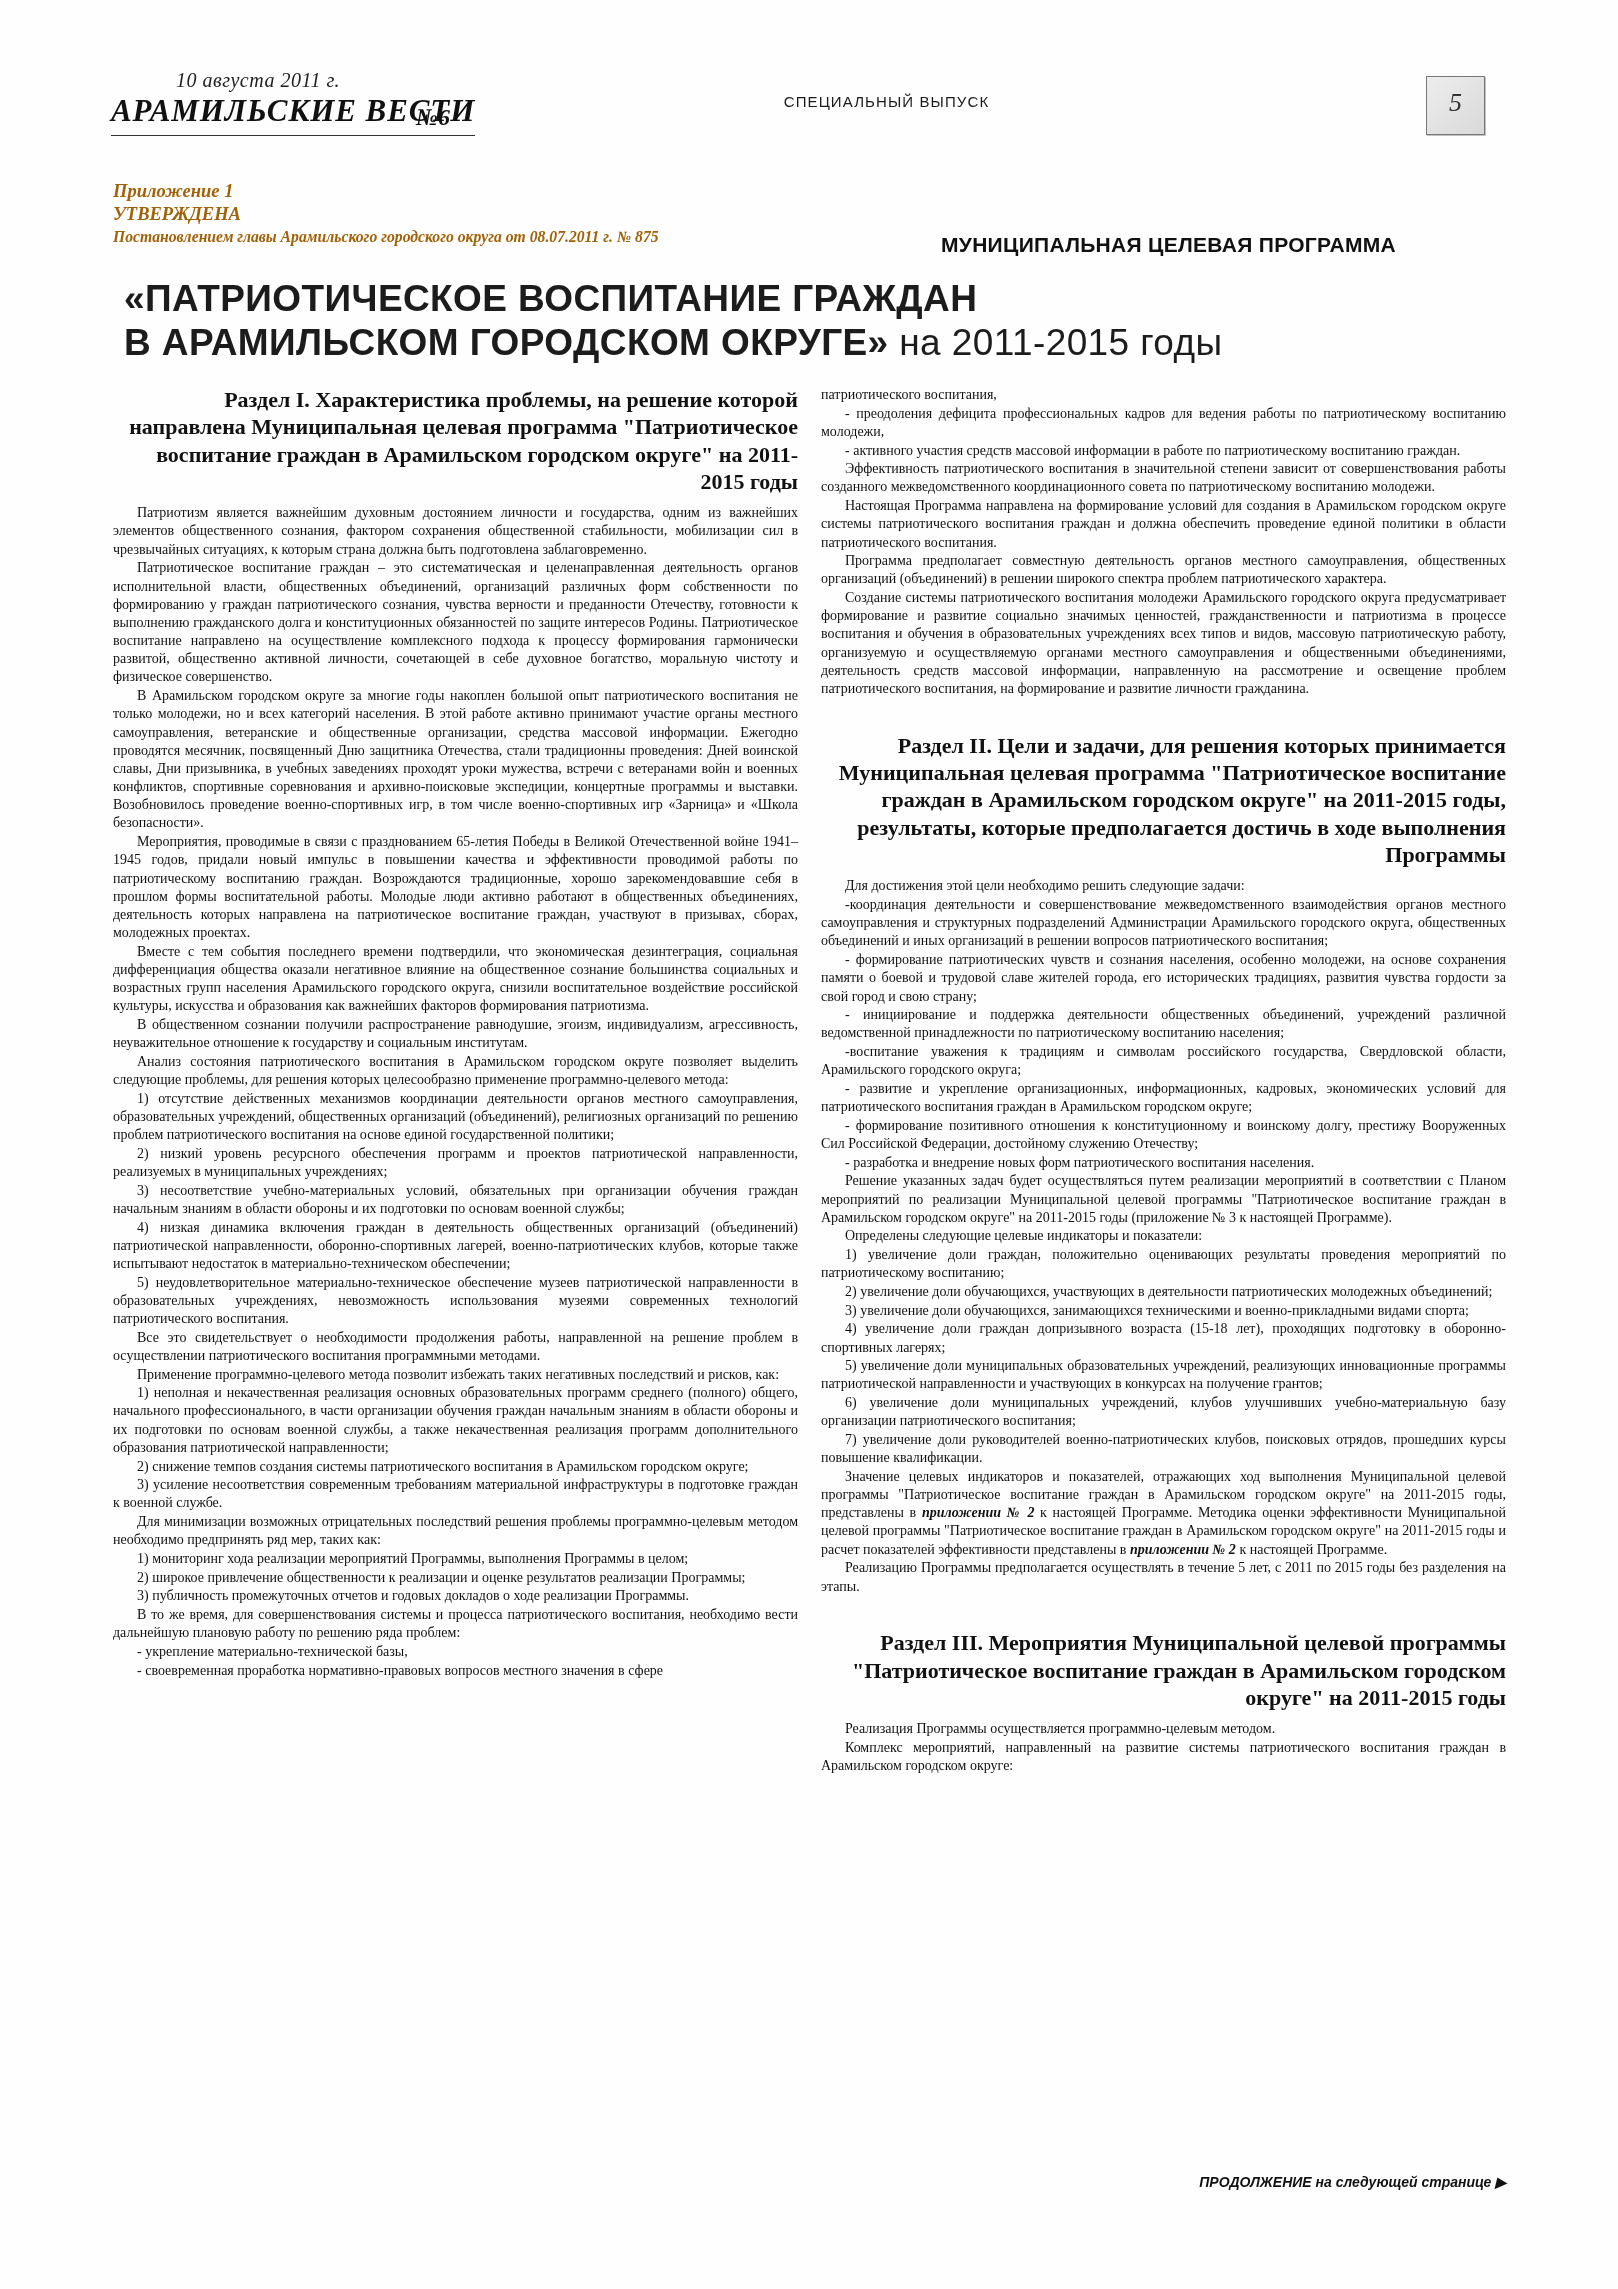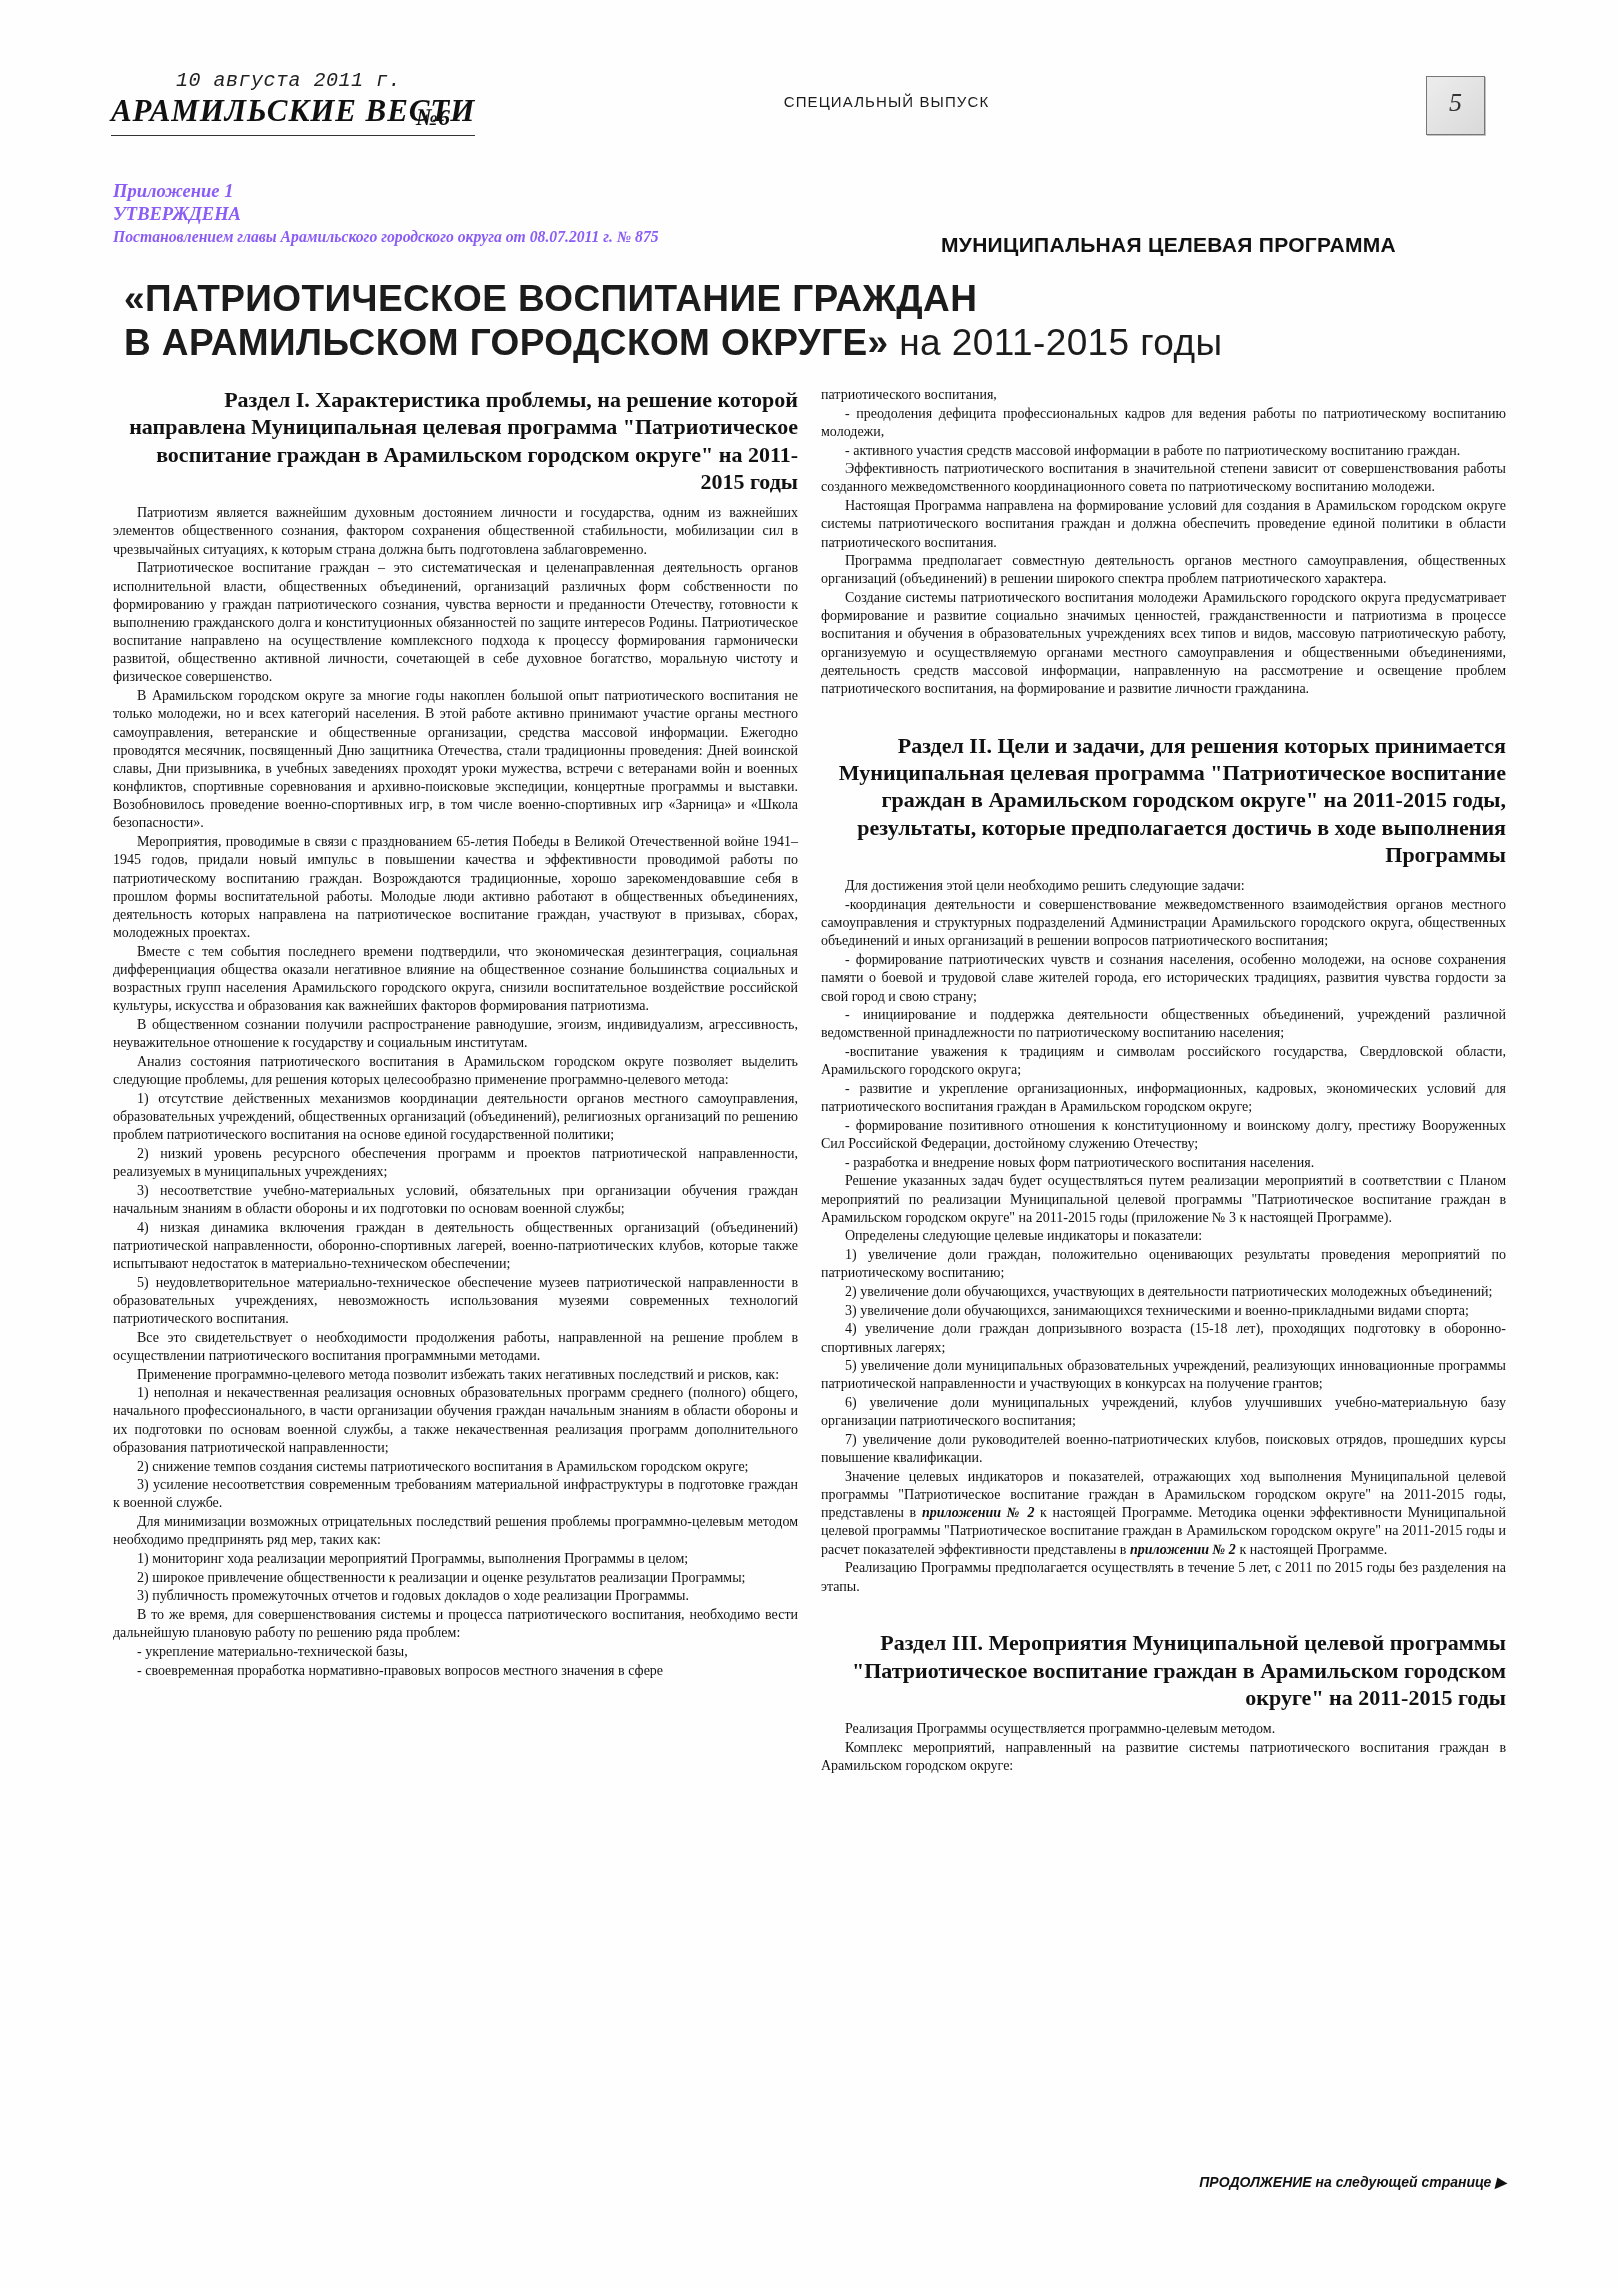--- a/index.html
+++ b/index.html
@@ -28,21 +28,21 @@
     position: absolute;
     left: 111px;
     top: 76px;
     width: 1412px;
     height: 65px;
   }
   .mh-date {
     position: absolute;
     left: 65px;
     top: -7.4px;
-    font-family: Liberation Mono, monospace;
+    font-family: Liberation Serif, serif;
     font-style: italic;
     font-size: 20px;
     color: #222;
     letter-spacing: 0.5px;
   }
   .mh-title {
     position: absolute;
     left: 0px;
     top: 16.6px;
     font-family: "Liberation Serif", serif;
@@ -101,21 +101,21 @@
 
   
   .approval {
     position: absolute;
     left: 113px;
     top: 181px;
     width: 766px;
     font-family: "Liberation Serif", serif;
     font-style: italic;
     font-weight: bold;
-    color: #8b5cf6;
+    color: #a16207;
   }
   .approval .l1 { font-size: 18.5px; }
   .approval .l2 { font-size: 18.5px; margin-top: 1.8px; }
   .approval .l3 { font-size: 15.7px; margin-top: 3.7px; font-weight: bold; }
 
   .program-kicker {
     position: absolute;
     left: 941px;
     top: 233px;
     width: 581px;

